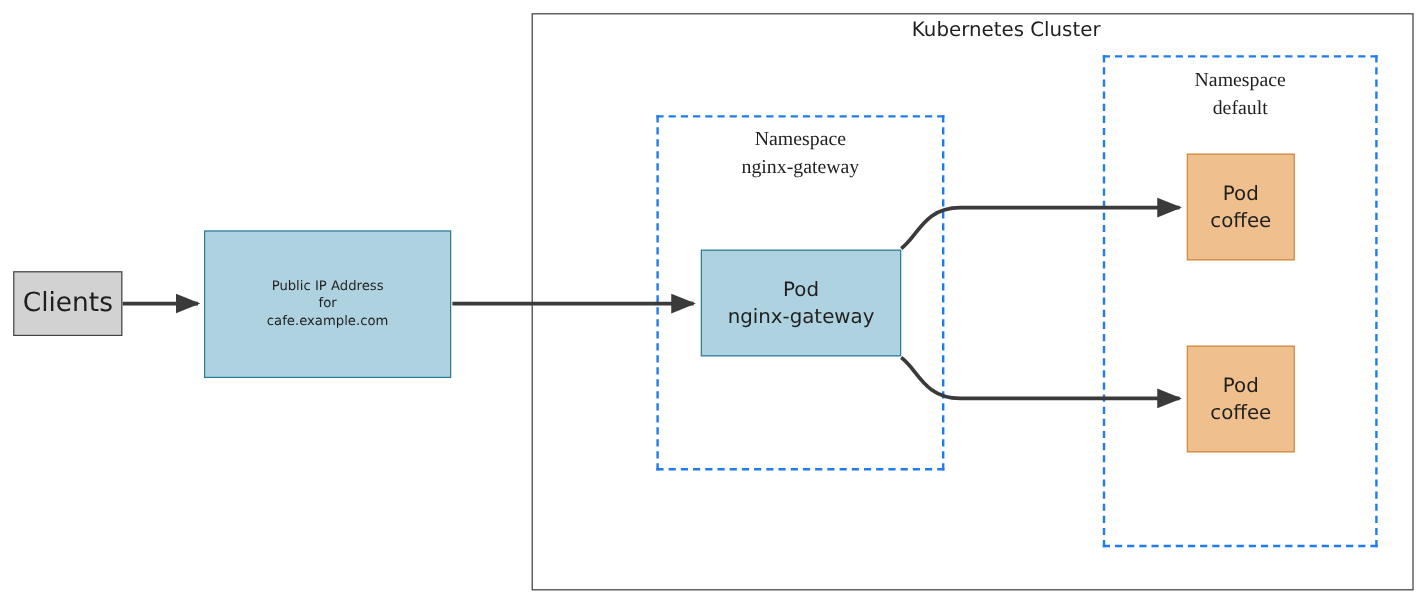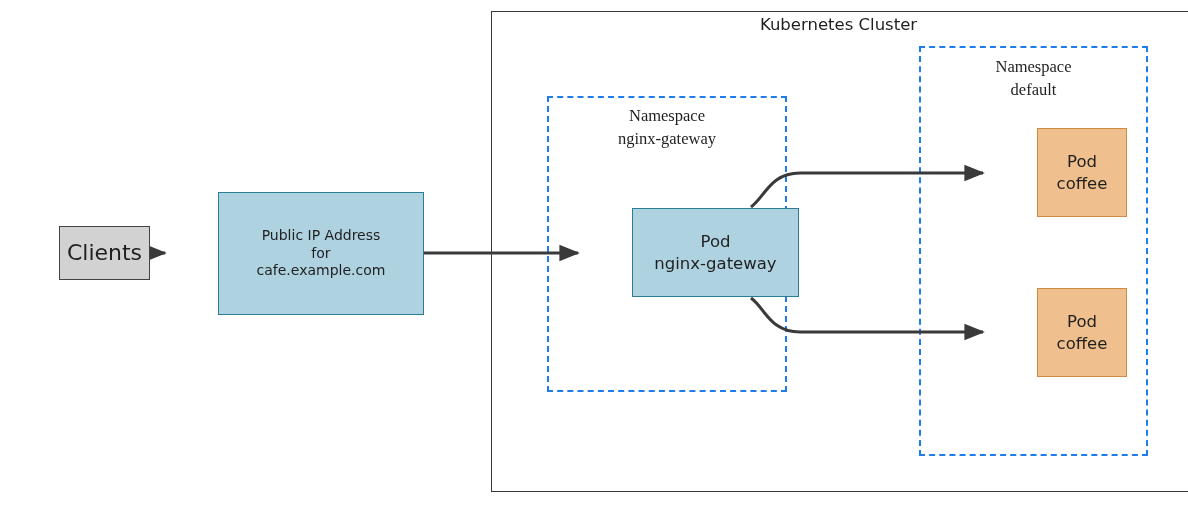--- a/index.html
+++ b/index.html
@@ -20,21 +20,20 @@
   }
   .box {
     position: absolute;
     box-sizing: border-box;
     display: flex;
     align-items: center;
     justify-content: center;
     text-align: center;
     line-height: 1.28;
     white-space: pre-line;
-    margin-left: 48px;
   }
   
   #cluster-box {
     left: 443px;
     top: 11px;
     width: 735px;
     height: 481px;
     border: 1.6px solid #3a3a3a;
     background: #ffffff;
   }
@@ -97,21 +96,21 @@
     font-size: 22px;
     align-items: center;
   }
   #public-ip-box {
     left: 170px;
     top: 192px;
     width: 206px;
     height: 123px;
     background: #aed2e0;
     border: 1.5px solid #2b7c95;
-    font-size: 14px;
+    font-size: 11px;
   }
   #pod-nginx-gateway-box {
     left: 584px;
     top: 208px;
     width: 167px;
     height: 89px;
     background: #aed2e0;
     border: 1.5px solid #2b7c95;
     font-size: 16.5px;
   }

